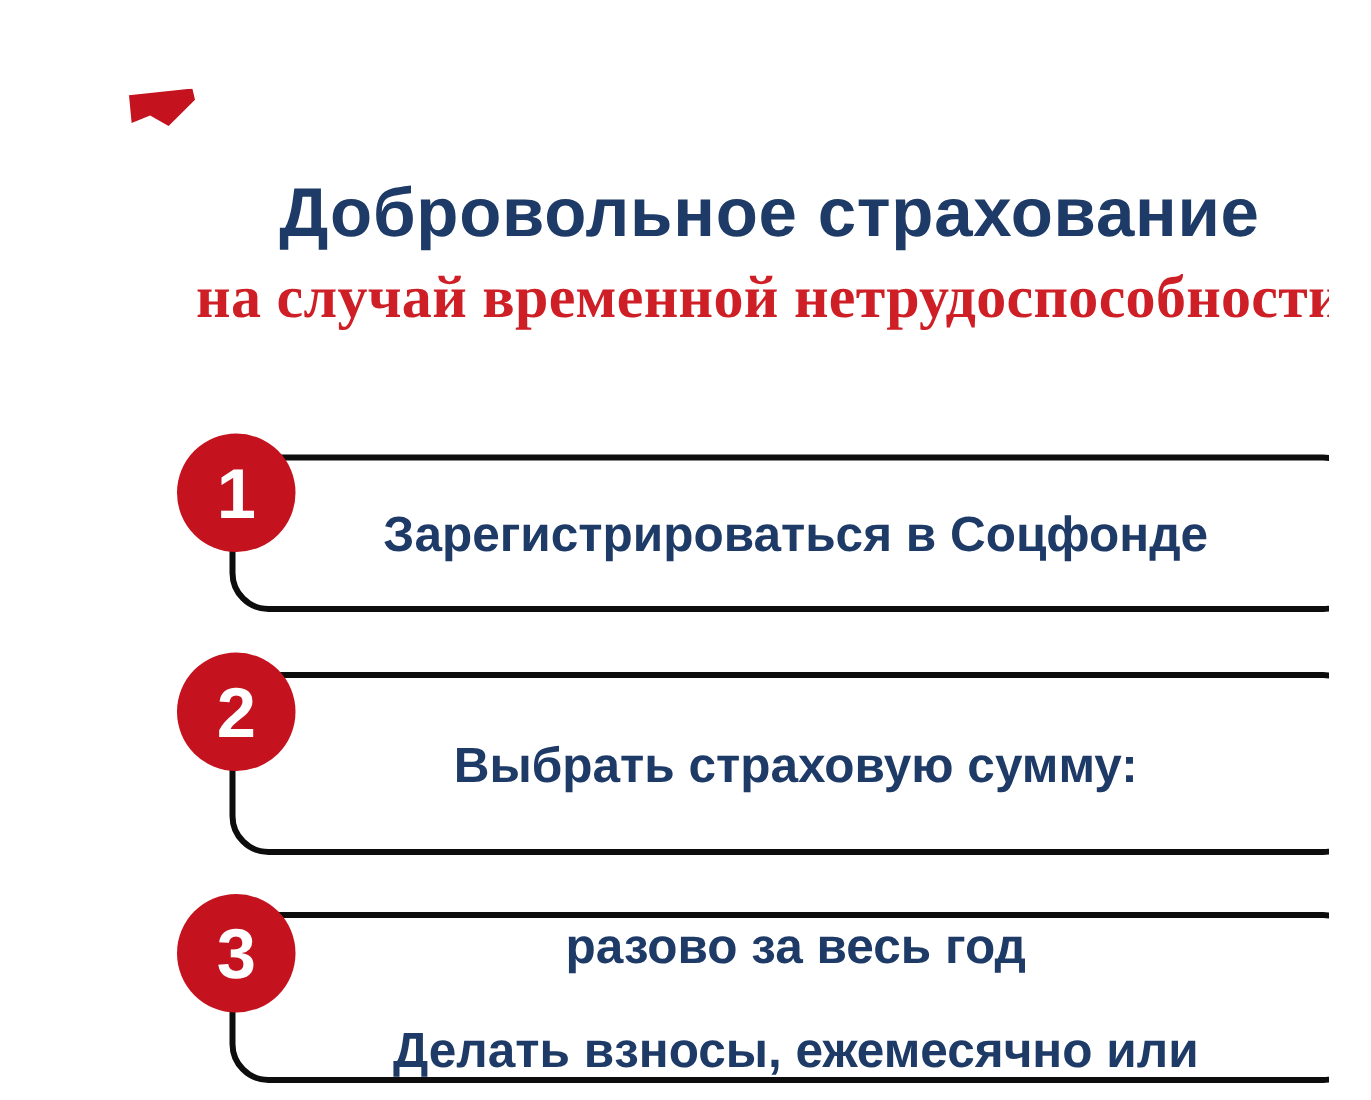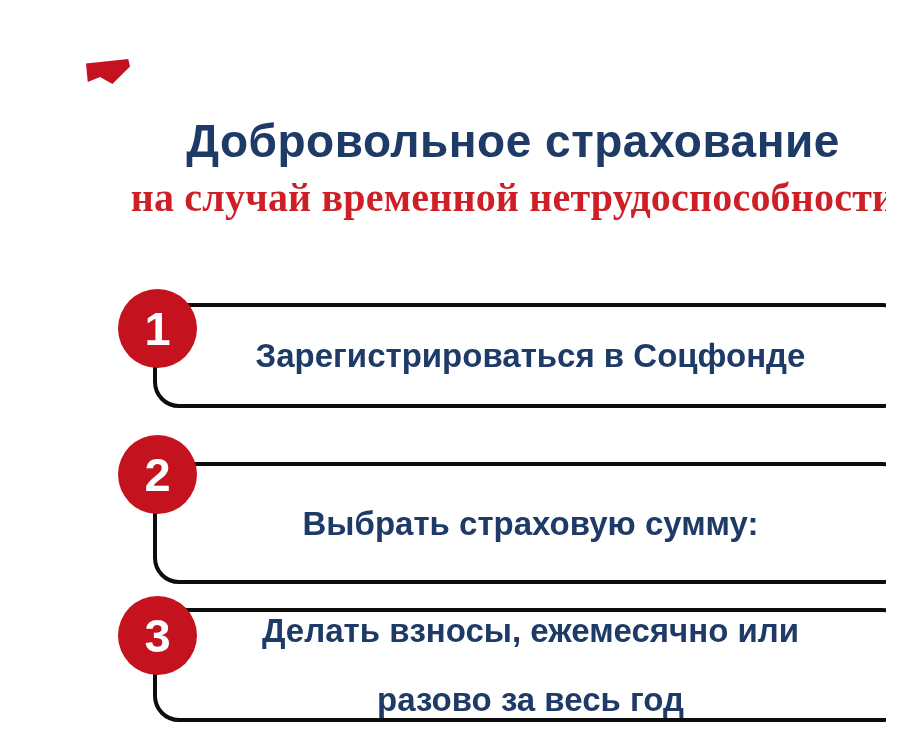--- a/index.html
+++ b/index.html
@@ -78,21 +78,21 @@
   }
   .badge span {
     color: #ffffff;
     font-size: 47px;
     font-weight: 700;
     line-height: 1;
   }
 
   #card-1 { top: 233px; height: 105px; }
   #badge-1 { top: 219px; }
-  #card-2 { top: 392px; height: 122px; }
+  #card-2 { top: 378px; height: 122px; }
   #badge-2 { top: 365px; }
   #card-3 { top: 538px; height: 114px; }
   #badge-3 { top: 526px; }
 
   
   .bottom-bar {
     position: absolute;
     left: 50%;
     transform: translateX(-50%);
     bottom: 7px;
@@ -132,22 +132,22 @@
       <div class="card" id="card-2">
         <div class="line">Выбрать страховую сумму:</div>
       </div>
     </section>
 
     <section class="step">
       <div class="badge" id="badge-3">
         <span>3</span>
       </div>
       <div class="card" id="card-3">
+        <div class="line">разово за весь год</div>
         <div class="line">Делать взносы, ежемесячно или</div>
-        <div class="line">разово за весь год</div>
       </div>
     </section>
 
   </main>
 
   <div class="bottom-bar"></div>
 
 </div>
 
 </body></html>

